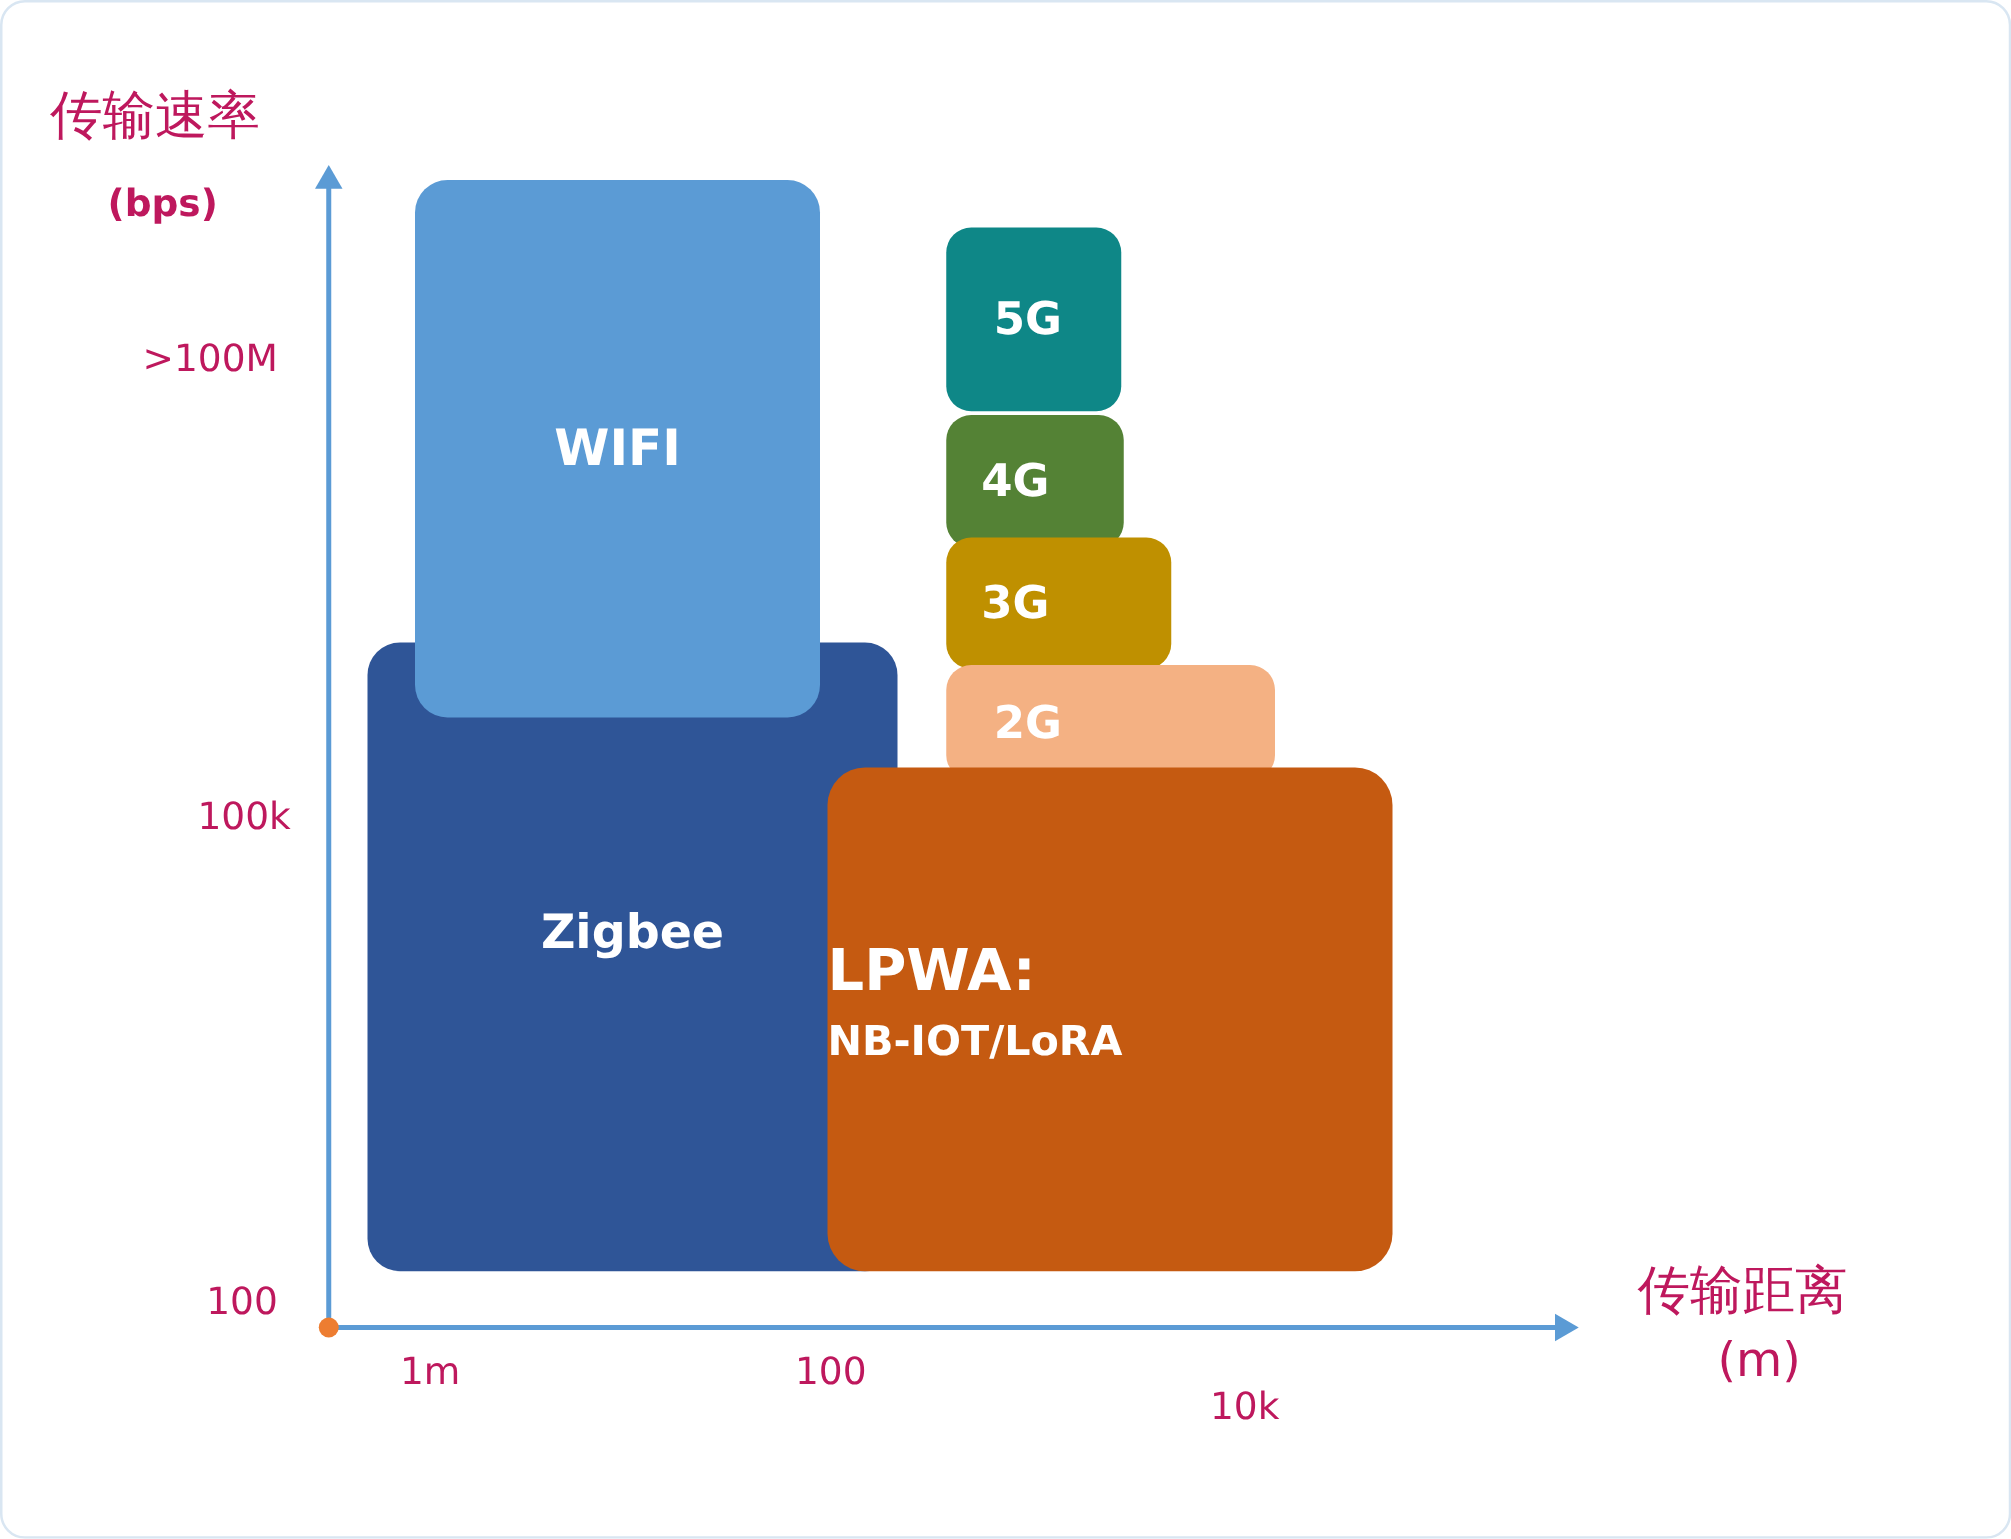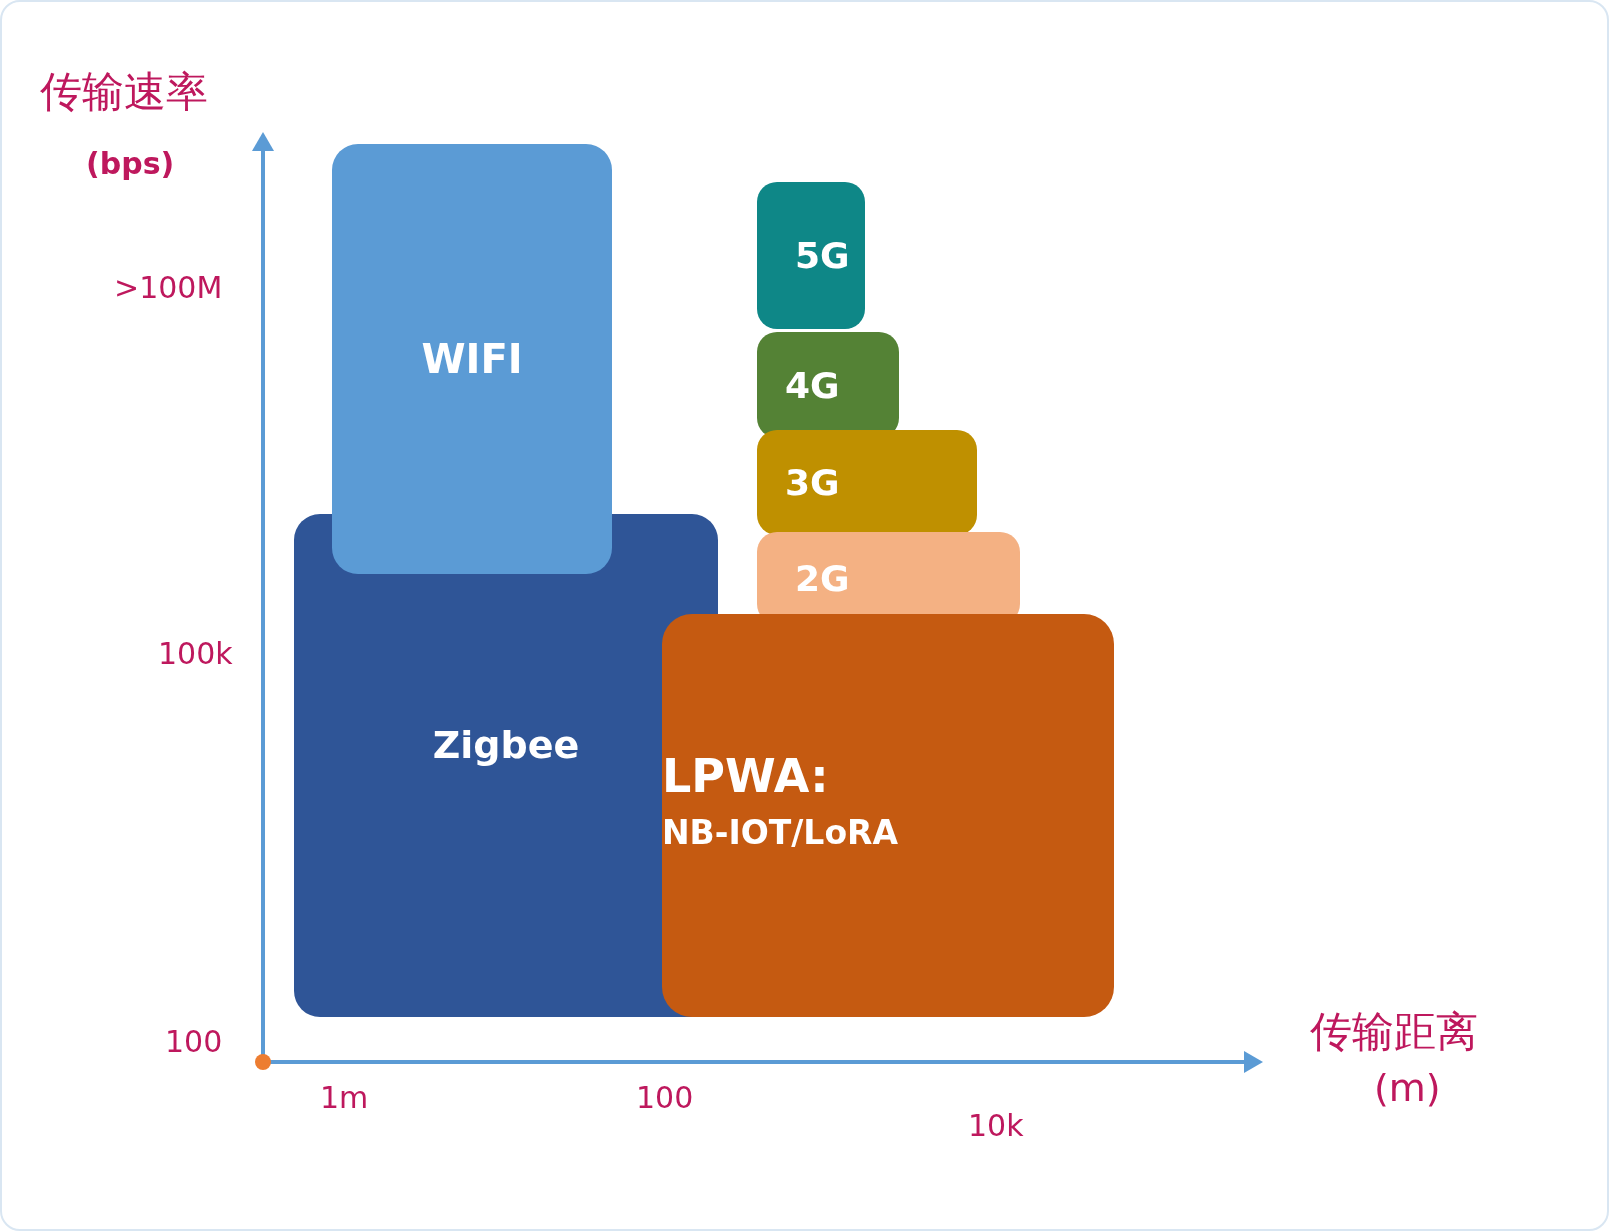--- a/index.html
+++ b/index.html
@@ -61,33 +61,33 @@
     display: flex;
     box-sizing: border-box;
   }
   .box-bluetooth {
     left: 292px; top: 512px; width: 424px; height: 503px;
     border-radius: 26px; z-index: 1;
     flex-direction: column; align-items: center; justify-content: center;
     font-size: 38px; line-height: 1.5; padding-bottom: 40px;
   }
   .box-wifi {
-    left: 330px; top: 142px; width: 280px; height: 430px;
+    left: 330px; top: 142px; width: 324px; height: 430px;
     border-radius: 26px; z-index: 2;
     align-items: center; justify-content: center;
     font-size: 40px;
   }
   .box-g {
     z-index: 2; border-radius: 20px;
     align-items: center; padding-left: 38px;
     font-size: 36px;
   }
-  .box-5g { left: 755px; top: 180px; width: 108px; height: 147px; }
+  .box-5g { left: 755px; top: 180px; width: 140px; height: 147px; }
   .box-4g { left: 755px; top: 330px; width: 142px; height: 106px; padding-left: 28px; }
-  .box-3g { left: 755px; top: 428px; width: 220px; height: 105px; padding-left: 28px; }
+  .box-3g { left: 755px; top: 428px; width: 180px; height: 105px; padding-left: 28px; }
   .box-2g { left: 755px; top: 530px; width: 263px; height: 92px; }
   .box-lpwa {
     left: 660px; top: 612px; width: 452px; height: 403px;
     border-radius: 30px; z-index: 3;
     flex-direction: column; justify-content: center; align-items: flex-start;
     padding-bottom: 30px;
   }
   .lpwa-line1 { font-size: 46px; }
   .lpwa-line2 { font-size: 33px; margin-top: 10px; }
 </style>

